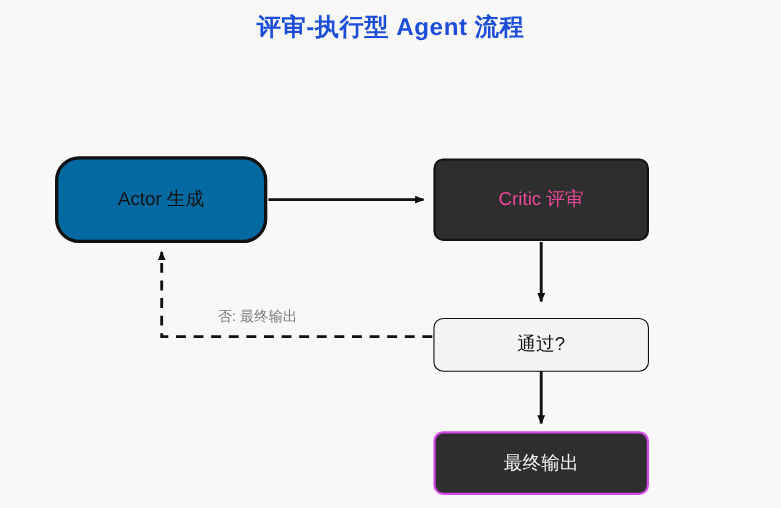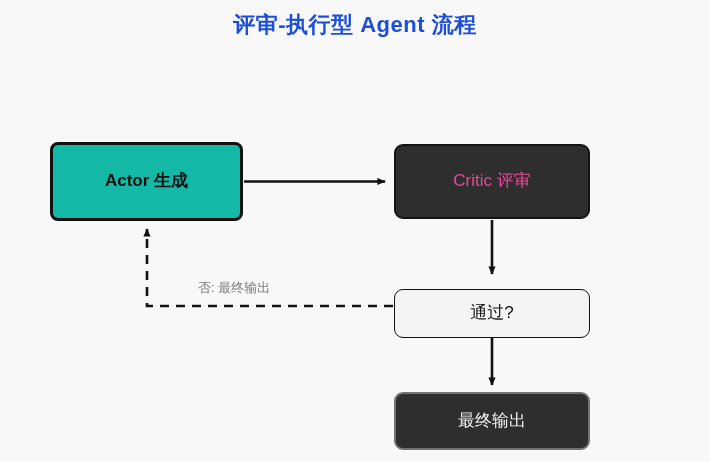--- a/index.html
+++ b/index.html
@@ -47,25 +47,25 @@
     border-radius: 9px;
     font-size: 17px;
     line-height: 1.2;
     text-align: center;
   }
   .node-actor {
     left: 50px;
     top: 142px;
     width: 193px;
     height: 79px;
-    background: #14b8a6;
+    background: #0369a1;
     border: 3px solid #111111;
     color: #111111;
-    font-weight: bold;
-    border-radius: 8px;
+    font-weight: normal;
+    border-radius: 22px;
   }
   .node-critic {
     left: 394px;
     top: 144px;
     width: 196px;
     height: 75px;
     background: #2e2e2e;
     border: 2px solid #141414;
     color: #ec4899;
     font-weight: normal;
@@ -80,21 +80,21 @@
     border: 1.5px solid #111111;
     color: #111111;
     font-weight: normal;
   }
   .node-output {
     left: 394px;
     top: 392px;
     width: 196px;
     height: 58px;
     background: #2e2e2e;
-    border: 2px solid #737373;
+    border: 2px solid #d946ef;
     color: #f2f2f2;
     font-weight: normal;
   }
   .edge-label {
     position: absolute;
     font-size: 13px;
     color: #7a7a7a;
     white-space: nowrap;
   }
   .edge-label-feedback {

